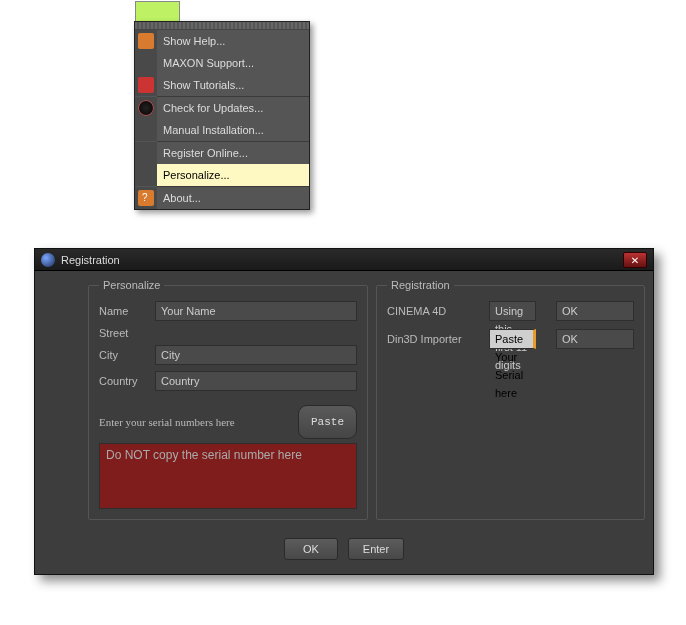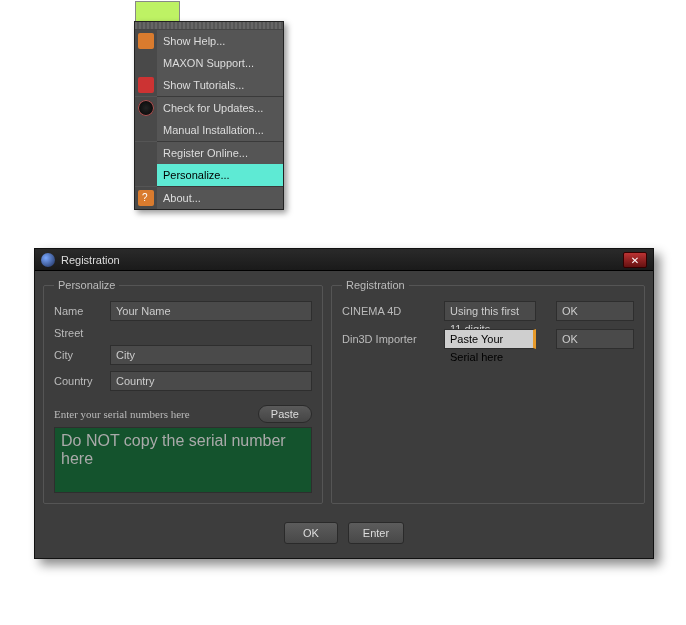--- a/index.html
+++ b/index.html
@@ -21,21 +21,21 @@
     background: #bef264;
     border: 1px solid #888;
     padding: 20px 10px;
     color: #000;
     font-size: 11px;
   }
   .help-menu {
     position: absolute;
     top: 21px;
     left: 134px;
-    width: 150px;
+    width: 176px;
     background: #555;
     border: 1px solid #222;
     box-shadow: 3px 3px 6px rgba(0,0,0,0.4);
   }
   .menu-grip {
     height: 8px;
     background: repeating-linear-gradient(90deg,#666 0 2px,#555 2px 4px);
     border-bottom: 1px solid #444;
   }
   .menu-item {
@@ -52,21 +52,21 @@
     position: absolute;
     left: -19px;
     top: 3px;
     width: 16px;
     height: 16px;
     font-size: 11px;
     line-height: 16px;
     text-align: center;
   }
   .menu-item.highlight {
-    background: #5eead4;
+    background: #fef9c3;
     color: #000;
   }
   .menu-sep {
     height: 1px;
     background: #3a3a3a;
     margin-left: 22px;
   }
 
   
   .dialog {
@@ -102,20 +102,21 @@
     line-height: 15px;
     font-size: 10px;
     border: 1px solid #300;
     border-radius: 2px;
   }
 
   .dialog-body {
     display: flex;
     padding: 8px;
     gap: 8px;
+    margin-left: 45px;
   }
   fieldset {
     border: 1px solid #555;
     border-radius: 2px;
     padding: 10px 10px 10px 10px;
     background: #3d3d3d;
   }
   legend {
     color: #bbb;
     padding: 0 4px;
@@ -150,36 +151,37 @@
   }
 
   .serial-section { margin-top: 14px; }
   .serial-head {
     display: flex;
     align-items: center;
     margin-bottom: 4px;
   }
   .serial-head .lbl2 { flex:1; color:#bbb;font-family:Liberation Serif, serif; }
   .btn-small {
-    height: 18px;
+    height: 34px;
     padding: 0 12px;
     background: linear-gradient(#5a5a5a,#454545);
     border: 1px solid #2a2a2a;
     border-radius: 9px;
     color: #ddd;
     font-size: 11px;
     line-height: 16px;
+    font-family: Liberation Mono, monospace;
   }
   .serial-box {
     height: 66px;
-    background: #14532d;
+    background: #7f1d1d;
     border: 1px solid #2e2e2e;
     color: #aaa;
     padding: 4px 6px;
-    font-size: 16px;
+    font-size: 12px;
   }
 
   .reg-row {
     display: flex;
     align-items: center;
     gap: 20px;
     margin-bottom: 8px;
   }
   .reg-row .rlabel { width: 82px; color:#bbb; }
   .reg-row .txtfield { flex:1; }

